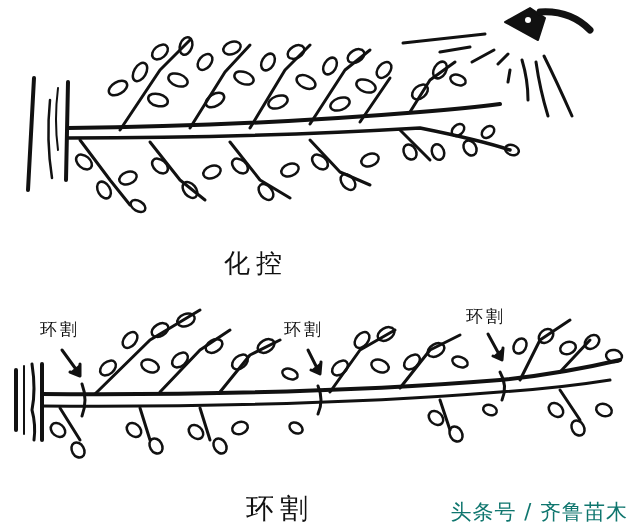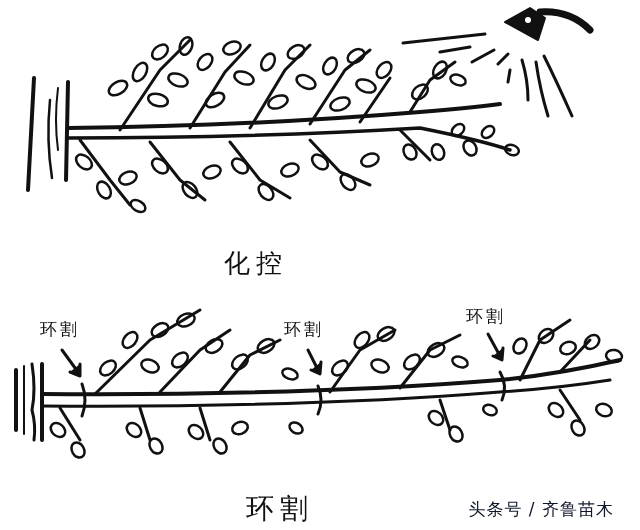--- a/index.html
+++ b/index.html
@@ -6,22 +6,22 @@
   body { width: 640px; height: 530px; position: relative; overflow: hidden;
          font-family: "DejaVu Sans", "Liberation Sans", sans-serif; }
   .canvas { position: absolute; left: 0; top: 0; width: 640px; height: 530px; }
   .caption { position: absolute; color: #111; font-size: 26px; letter-spacing: 6px; }
   .cap-top { left: 224px; top: 246px; }
   .cap-bottom { left: 246px; top: 490px; font-size: 28px; }
   .label { position: absolute; color: #111; font-size: 17px; letter-spacing: 3px; }
   .lbl1 { left: 40px; top: 318px; }
   .lbl2 { left: 284px; top: 318px; }
   .lbl3 { left: 466px; top: 305px; }
-  .watermark { position: absolute; right: 26px; top: 498px; color: #0f172a;
-               font-size: 17px; letter-spacing: 1px; }
+  .watermark { position: absolute; right: 12px; top: 498px; color: #0f766e;
+               font-size: 21px; letter-spacing: 1px; }
 </style>
 </head>
 <body>
 
 <svg class="canvas" viewBox="0 0 640 530" xmlns="http://www.w3.org/2000/svg">
   <g stroke="#111" fill="none" stroke-linecap="round" stroke-linejoin="round">
 
     <g>
       <line x1="34" y1="78" x2="28" y2="190" stroke-width="4"></line>
       <path d="M50 100 Q46 140 52 178" stroke-width="2.5"></path>

